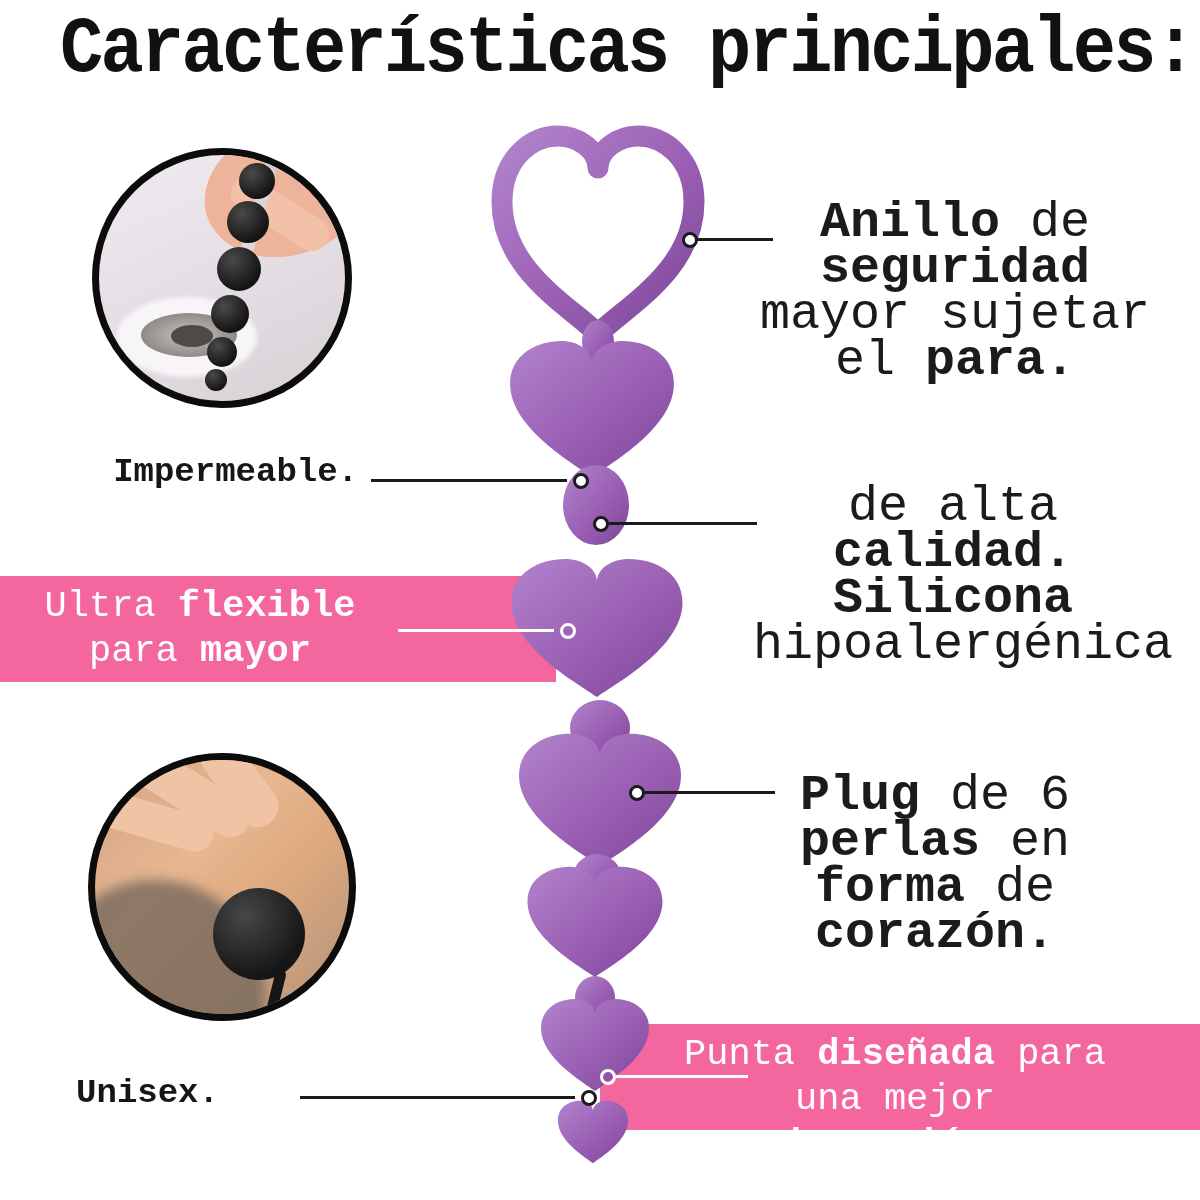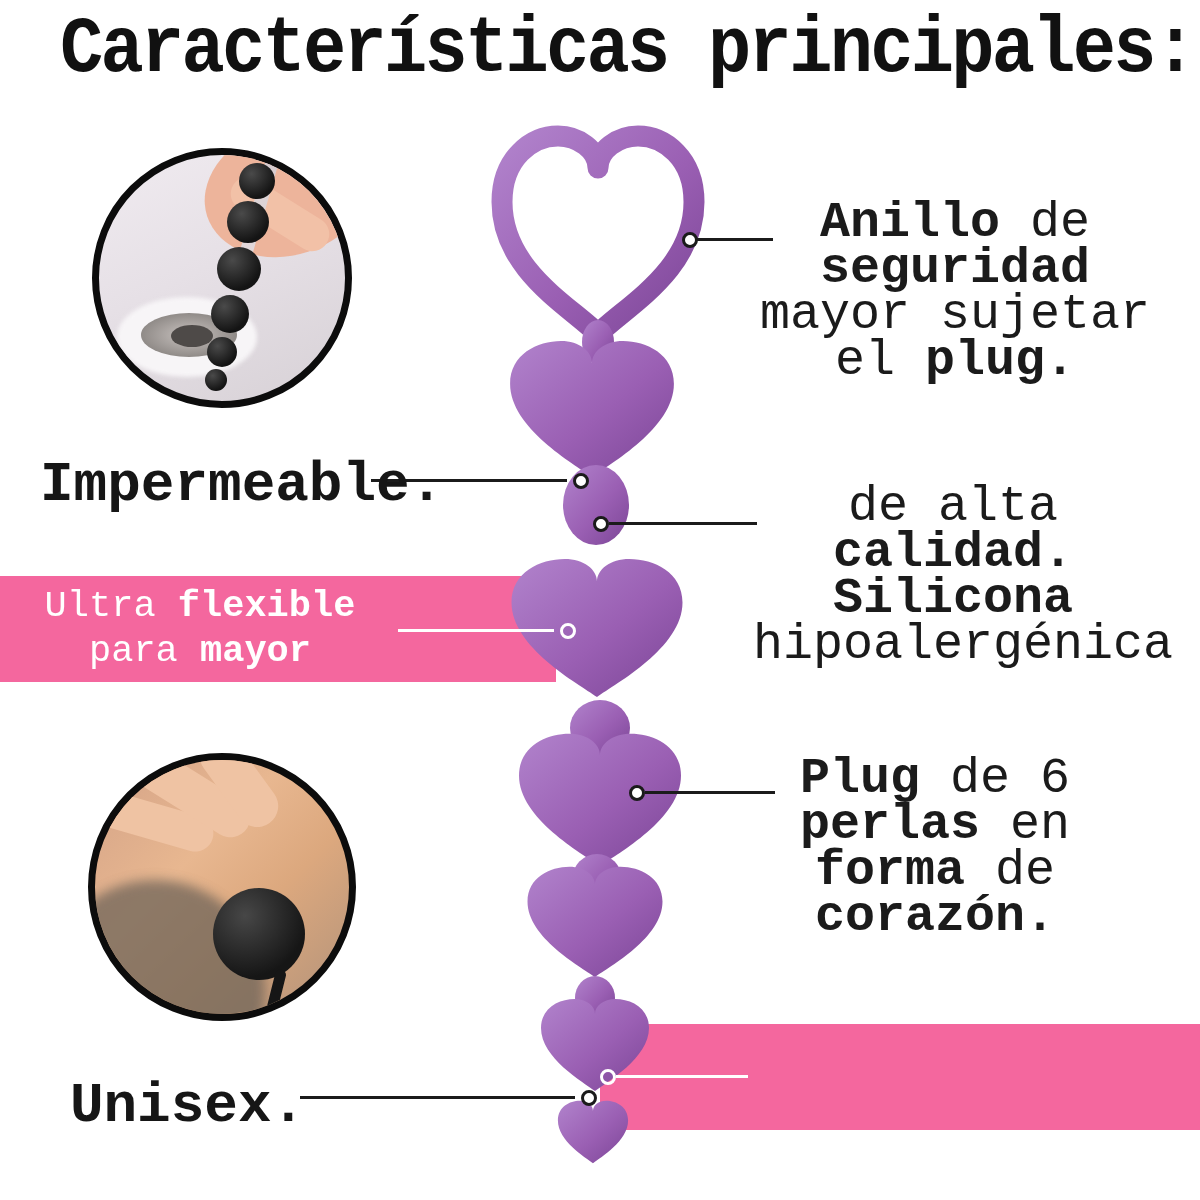--- a/index.html
+++ b/index.html
@@ -15,22 +15,22 @@
   .banner-right{left:600px;top:1024px;width:600px;height:106px;}
   .banner-text{position:absolute;color:#fff;font-size:37px;line-height:45px;text-align:center;z-index:4;}
   .banner-text .b{font-weight:700;}
   .bt-left{left:0;top:584px;width:400px;}
   .bt-right{left:675px;top:1032px;width:440px;}
   
   .callout{position:absolute;font-size:50px;line-height:46px;text-align:center;z-index:4;color:var(--ink);}
   .callout .b{font-weight:700;}
   .co-anillo{left:755px;top:200px;width:400px;}
   .co-silicona{left:753px;top:484px;width:400px;}
-  .co-plug{left:735px;top:756px;width:400px;}
-  .side-label{position:absolute;font-size:56px;font-weight:700;z-index:4;color:#161616;margin-left:40px;}
+  .co-plug{left:735px;top:773px;width:400px;}
+  .side-label{position:absolute;font-size:34px;font-weight:700;z-index:4;color:#161616;}
   .co-impermeable{left:0;top:453px;width:358px;text-align:right;}
   .co-unisex{left:0;top:1074px;width:295px;text-align:center;}
   
   .cline{position:absolute;height:3px;background:var(--ink);z-index:3;}
   .cline.white{background:#fff;}
   .cdot{position:absolute;width:10px;height:10px;border-radius:50%;
         border:3px solid var(--ink);background:#fff;z-index:3;}
   .cdot.white{border-color:#fff;background:transparent;}
   
   .product{position:absolute;left:470px;top:110px;z-index:2;}
@@ -128,39 +128,43 @@
   <div class="cline" style="left:645px;top:791px;width:130px;"></div>
 
   <div class="cdot white" style="left:600px;top:1069px;"></div>
   <div class="cline white" style="left:616px;top:1075px;width:132px;"></div>
 
   <div class="cline" style="left:300px;top:1096px;width:275px;"></div>
   <div class="cdot" style="left:581px;top:1090px;"></div>
 
   <div class="callout co-anillo">
     <div><span class="b">Anillo</span><span> de </span><span class="b">seguridad</span></div>
-    <div><span>mayor sujetar el </span><span class="b">plug.</span></div>
+    <div><span>mayor sujetar el </span><span class="b">para.</span></div>
   </div>
 
   <div class="side-label co-impermeable">
     <div><span class="b">Impermeable.</span></div>
   </div>
 
   <div class="callout co-silicona">
     <div><span>de alta </span><span class="b">calidad.</span></div>
     <div><span class="b">Silicona</span><span> hipoalergénica</span></div>
   </div>
 
   <div class="banner-text bt-left">
     <div><span>Ultra </span><span class="b">flexible</span><span> para </span><span class="b">mayor</span></div>
   </div>
 
   <div class="callout co-plug">
     <div><span class="b">Plug</span><span> de 6 </span><span class="b">perlas</span><span> en</span></div>
     <div><span class="b">forma</span><span> de </span><span class="b">corazón.</span></div>
   </div>
 
+  <div class="banner-text bt-right">
+    <div><span>Punta </span><span class="b">diseñada</span><span> para</span></div>
+    <div><span>una mejor </span><span class="b">inserción.</span></div>
+  </div>
 
   <div class="side-label co-unisex">
     <div><span class="b">Unisex.</span></div>
   </div>
 
 </div>
 
 </body></html>

